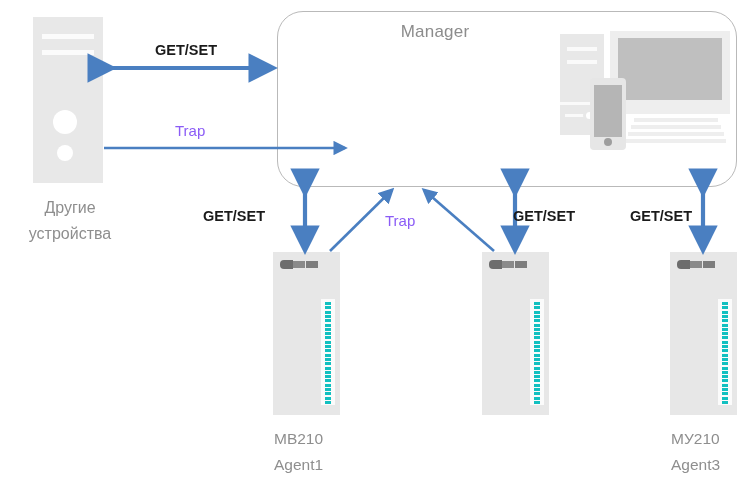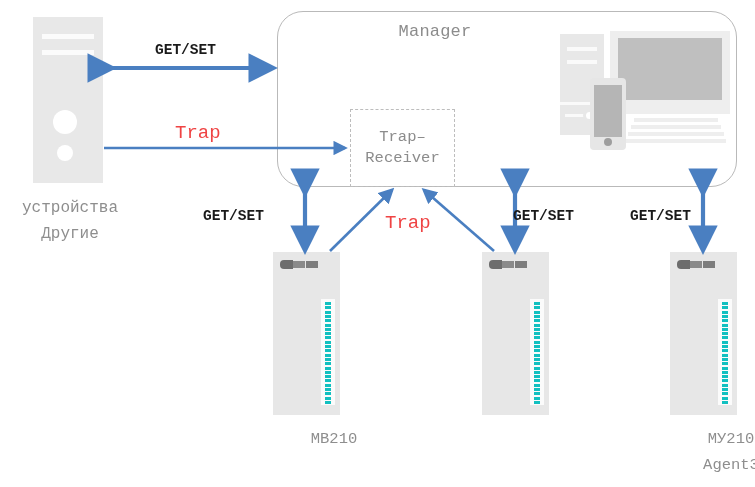--- a/index.html
+++ b/index.html
@@ -1,21 +1,21 @@
 <!DOCTYPE html>
 <html><head>
 <meta charset="utf-8">
 <style>
   html,body{margin:0;padding:0;background:#ffffff;}
   body{
     width:755px;height:487px;
     font-family:"Liberation Sans","DejaVu Sans",sans-serif;
     overflow:hidden;
   }
-  #stage{position:relative;width:755px;height:355px;background:#fff;font-family:Liberation Mono, monospace;}
+  #stage{position:relative;width:755px;height:355px;background:#fff;}
 
   
   .abs{position:absolute;}
 
   
   .manager-box{
     left:277px;top:11px;width:460px;height:176px;
     border:1.4px solid #b9b9b9;border-radius:26px;
     background:#ffffff;box-sizing:border-box;
   }
@@ -67,28 +67,28 @@
 
   
   .module{width:67px;height:163px;background:#e7e7e7;}
   .module .conn{position:absolute;left:7px;top:8px;width:38px;height:9px;}
   .module .conn .c1{position:absolute;left:0;top:0;width:13px;height:9px;border-radius:4px 0 0 4px;background:#6d6d6d;}
   .module .conn .c2{position:absolute;left:13px;top:1px;width:12px;height:7px;background:#8a8a8a;}
   .module .conn .c3{position:absolute;left:26px;top:1px;width:12px;height:7px;background:#7d7d7d;}
   .module .ledwrap{position:absolute;right:5px;top:47px;width:14px;height:106px;background:#fbfbfb;}
   .module .led{position:absolute;left:4px;width:6px;height:3px;background:#12c0c0;}
   .module-label{
-    width:120px;text-align:center;color:#8e8e8e;font-size:15.5px;line-height:26px;
+    width:120px;text-align:left;color:#8e8e8e;font-size:15.5px;line-height:26px;
   }
 
   
   .alabel{
     color:#1a1a1a;font-size:14.5px;font-weight:700;white-space:nowrap;
   }
-  .tlabel{color:#ef4444;font-size:19px;font-weight:400;white-space:nowrap;}
+  .tlabel{color:#8b5cf6;font-size:15px;font-weight:400;white-space:nowrap;}
 
   svg.arrows{position:absolute;left:0;top:0;width:755px;height:487px;pointer-events:none;}
 </style>
 </head>
 <body>
 
 <div id="stage">
 
   <div class="abs manager-box"></div>
   <div class="abs manager-title">Manager</div>
@@ -110,34 +110,30 @@
       <div class="krow" style="left:5px;top:7px;width:90px;"></div>
       <div class="krow" style="left:2px;top:14px;width:96px;"></div>
       <div class="krow" style="left:0px;top:21px;width:100px;"></div>
     </div>
     <div class="ws-phone">
       <div class="pscr"></div>
       <div class="phome"></div>
     </div>
   </div>
 
-  <div class="abs trap-receiver">
-    <span>Trap–</span>
-    <span>Receiver</span>
-  </div>
 
   <div class="abs server" style="position: absolute;">
     <div class="bar s1"></div>
     <div class="bar s2"></div>
     <div class="dot-lg"></div>
     <div class="dot-sm"></div>
   </div>
   <div class="abs server-label">
+    <div>Другие</div>
     <div>устройства</div>
-    <div>Другие</div>
   </div>
 
   <div class="abs module" style="left: 273px; top: 252px; position: absolute;">
     <div class="conn">
         <i class="c1"></i>
         <i class="c2"></i>
         <i class="c3"></i>
       </div>
     <div class="ledwrap">
         <i class="led" style="top: 3px; background: rgb(18, 192, 192);"></i>
@@ -228,20 +224,21 @@
         <i class="led" style="top: 84.7px; background: rgb(18, 192, 192);"></i>
         <i class="led" style="top: 89px; background: rgb(18, 192, 192);"></i>
         <i class="led" style="top: 93.3px; background: rgb(18, 192, 192);"></i>
         <i class="led" style="top: 97.6px; background: rgb(18, 192, 192);"></i>
         <i class="led" style="top: 101.9px; background: rgb(18, 192, 192);"></i>
       </div>
   </div>
 
   <div class="abs module-label" style="left:274px;top:426px;">
     <div>МВ210</div>
+    <div>Agent1</div>
   </div>
   <div class="abs module-label" style="left:483px;top:426px;">
   </div>
   <div class="abs module-label" style="left:671px;top:426px;">
     <div>МУ210</div>
     <div>Agent3</div>
   </div>
 
   <svg class="arrows" viewBox="0 0 755 487">
     <defs>

